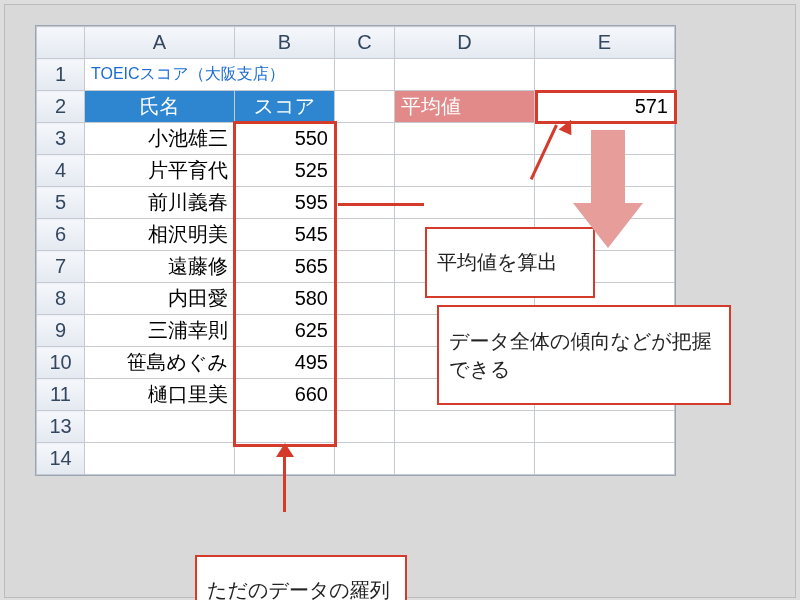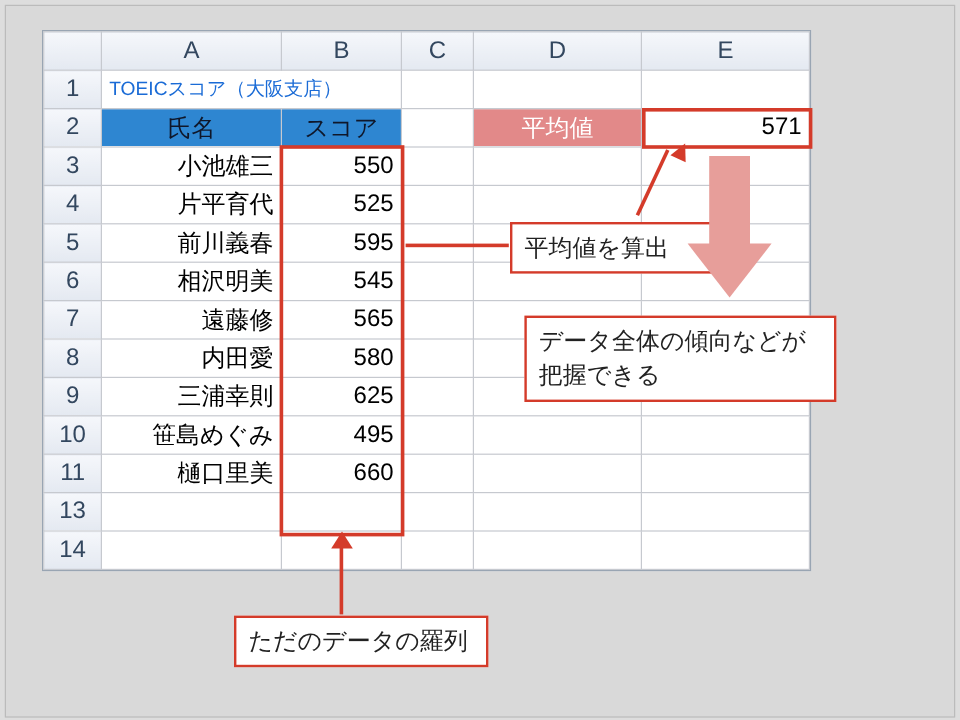--- a/index.html
+++ b/index.html
@@ -53,28 +53,27 @@
   th.corner { width: 48px; }
   th.rowhdr { text-align: center; width: 48px; }
   .title-cell {
     color: #1a6bd6;
     font-size: 16px;
     font-weight: bold;
     text-align: left;
   }
   .hdr-blue {
     background: #2e86d1;
-    color: #0f172a;
+    color: #ffffff;
     text-align: center;
     font-weight: bold;
   }
   .hdr-pink {
     background: #e28989;
     color: #fff;
-    text-align: center;
     font-weight: bold;
   }
   .cell-text { text-align: right; }
   .cell-num  { text-align: right; margin-top: 32px; }
 
   
   .cA { width: 150px; }
   .cB { width: 100px; }
   .cC { width: 60px; }
   .cD { width: 140px; }
@@ -86,22 +85,23 @@
     border: 3px solid #d43b2a;
     box-sizing: border-box;
     pointer-events: none;
   }
   .calloutbox {
     position: absolute;
     border: 2px solid #d43b2a;
     background: #fff;
     font-size: 20px;
     color: #222;
-    padding: 6px 10px;
+    padding: 20px 10px;
     box-sizing: border-box;
+    margin-top: 42px;
   }
   .arrow-line {
     position: absolute;
     background: #d43b2a;
   }
   .arrow-head {
     position: absolute;
     width: 0; height: 0;
   }
   
@@ -251,20 +251,20 @@
   <div class="arrow-line" style="left:550px; top:120px; width:3px; height:60px; transform:rotate(25deg); transform-origin:top;"></div>
   <div class="arrow-head" style="left:556px; top:114px; border-left:7px solid transparent; border-right:7px solid transparent; border-bottom:14px solid #d43b2a; transform:rotate(25deg);"></div>
 
   <div class="arrow-line" style="left:333px; top:198px; width:86px; height:3px;"></div>
 
   <div class="block-arrow" style="left:568px; top:125px; width:70px; height:120px;">
     <div class="shaft" style="left:18px; top:0; width:34px; height:75px;"></div>
     <div class="head" style="left:0px; top:73px; border-left:35px solid transparent; border-right:35px solid transparent; border-top:45px solid #e79e9a;"></div>
   </div>
 
-  <div class="calloutbox" style="left:432px; top:258px; width:260px; line-height:1.4;">データ全体の傾向などが把握できる</div>
+  <div class="calloutbox" style="left:432px; top:258px; width:294px; line-height:1.4;">データ全体の傾向などが把握できる</div>
 
   <div class="calloutbox" style="left:190px; top:508px; width:212px;">ただのデータの羅列</div>
 
   <div class="arrow-line" style="left:278px; top:445px; width:3px; height:62px;"></div>
   <div class="arrow-head" style="left:271px; top:438px; border-left:9px solid transparent; border-right:9px solid transparent; border-bottom:14px solid #d43b2a;"></div>
 
 </div>
 
 </body></html>

